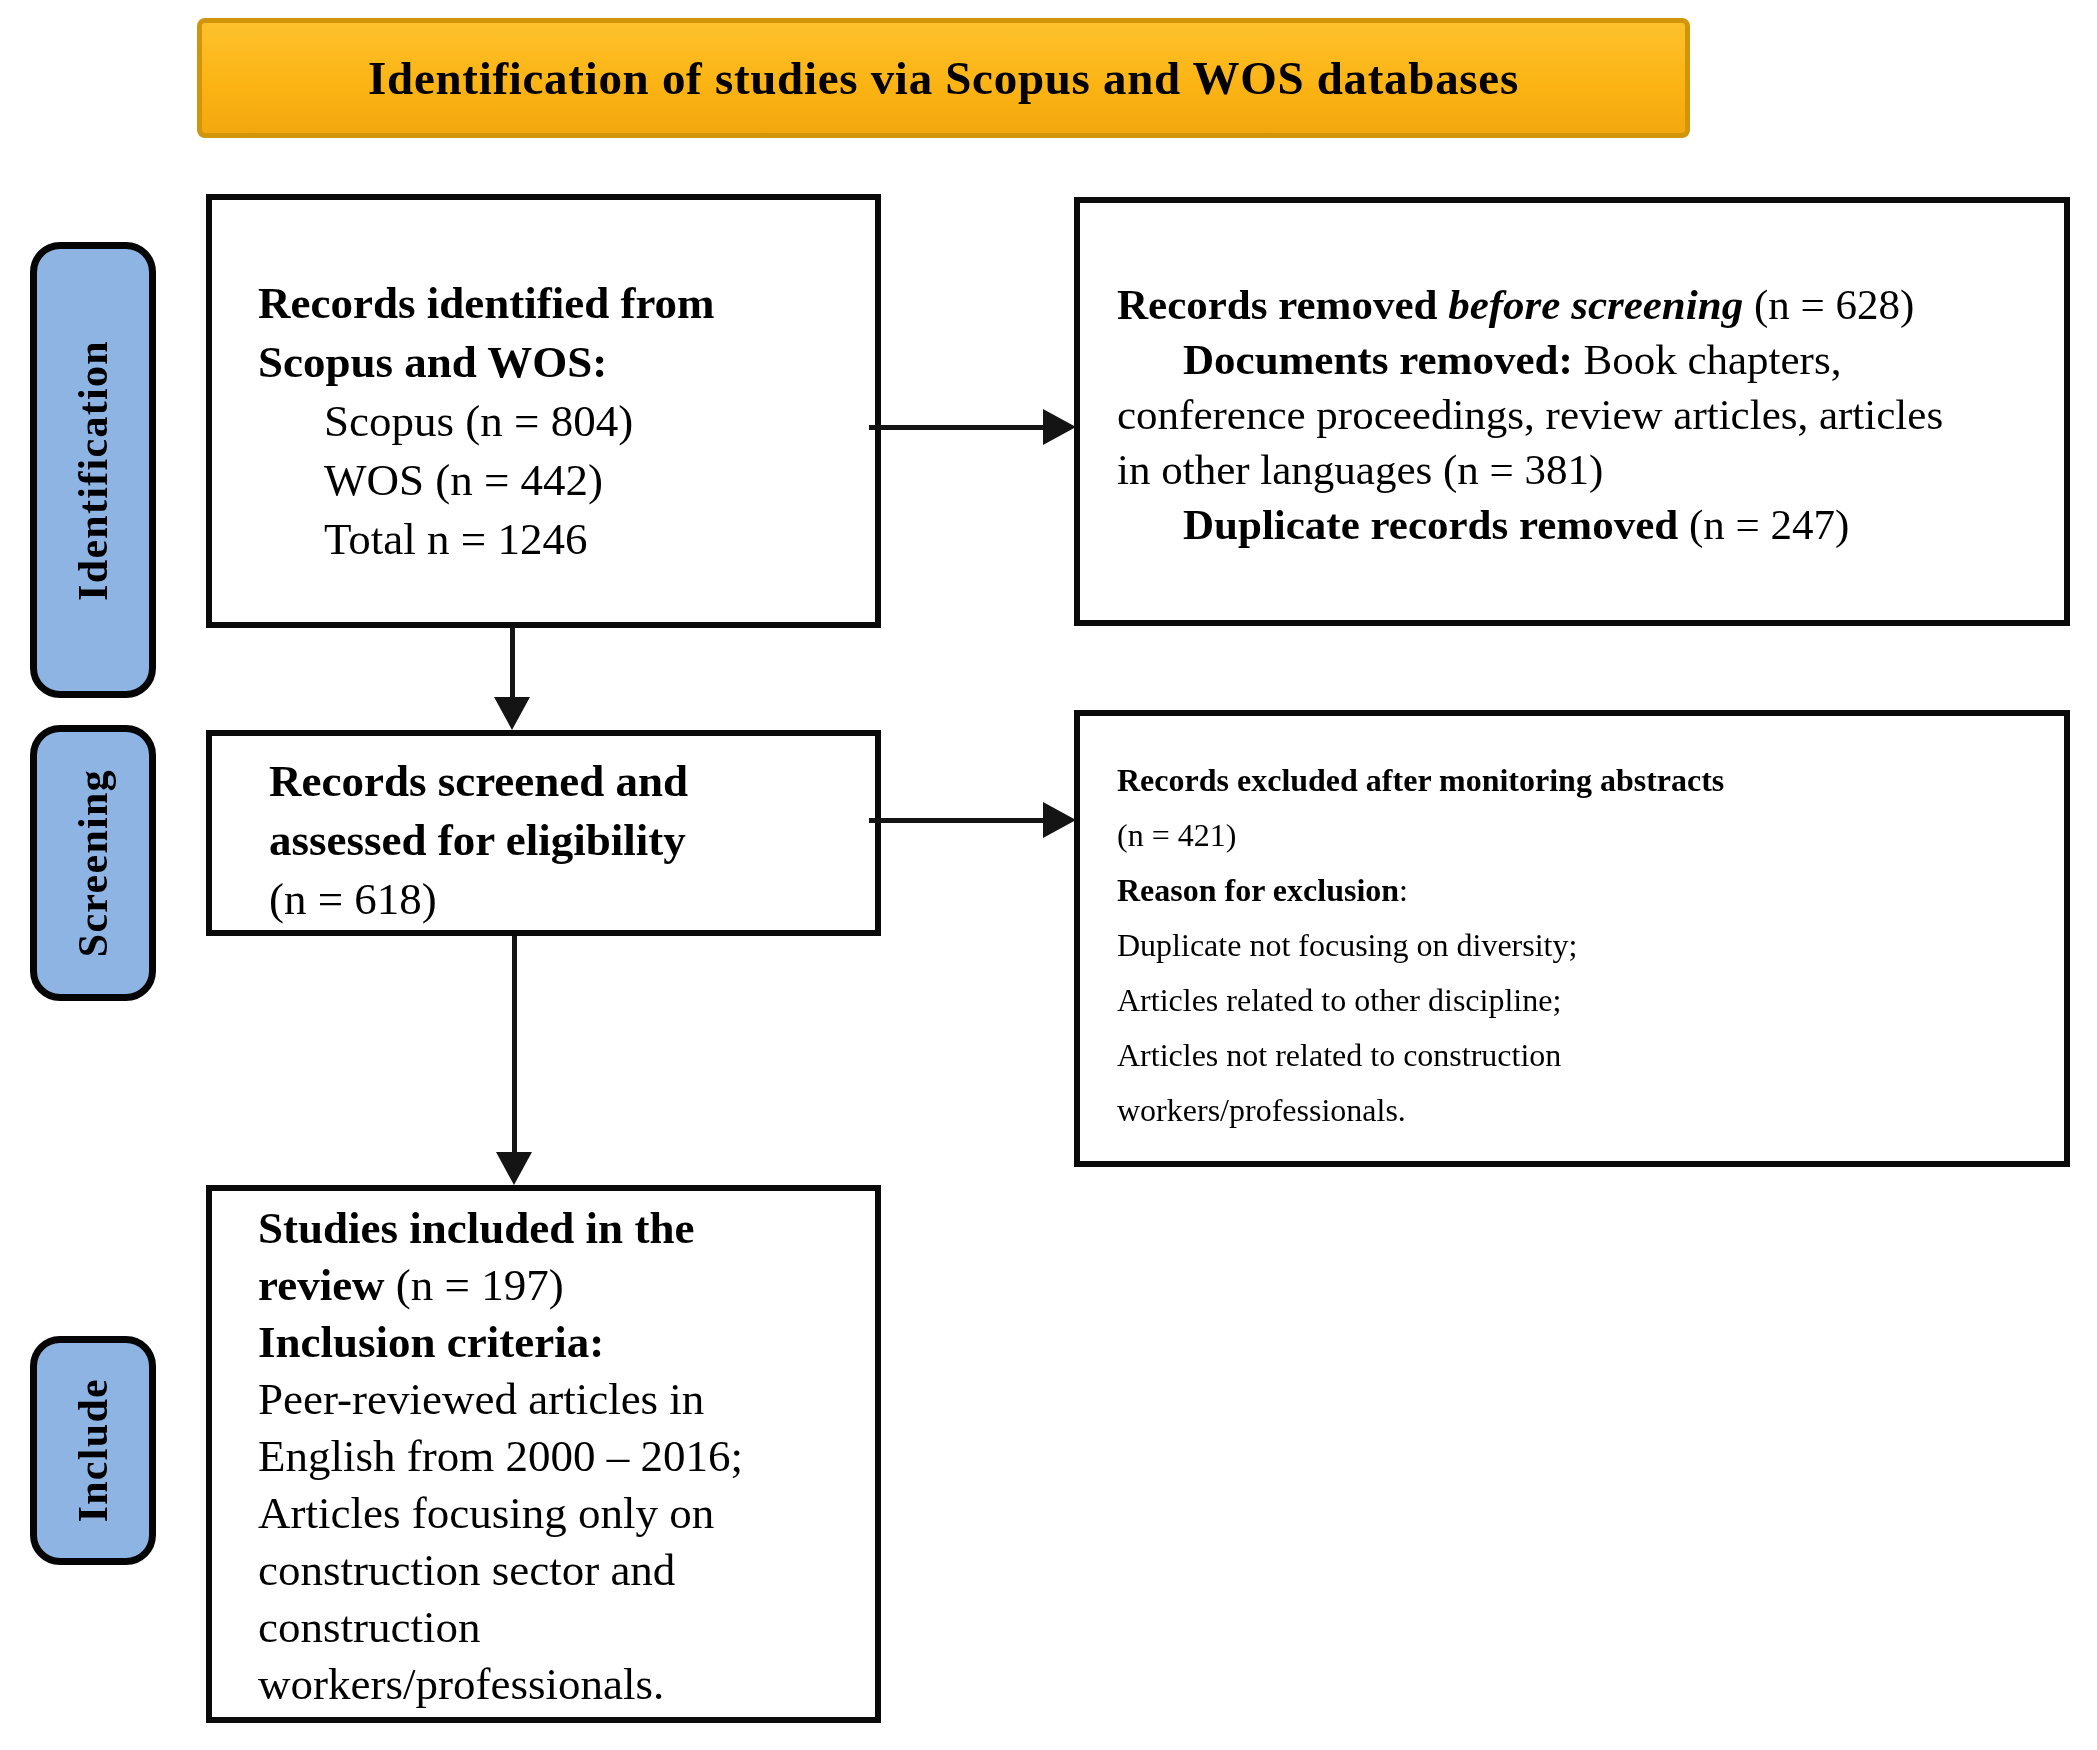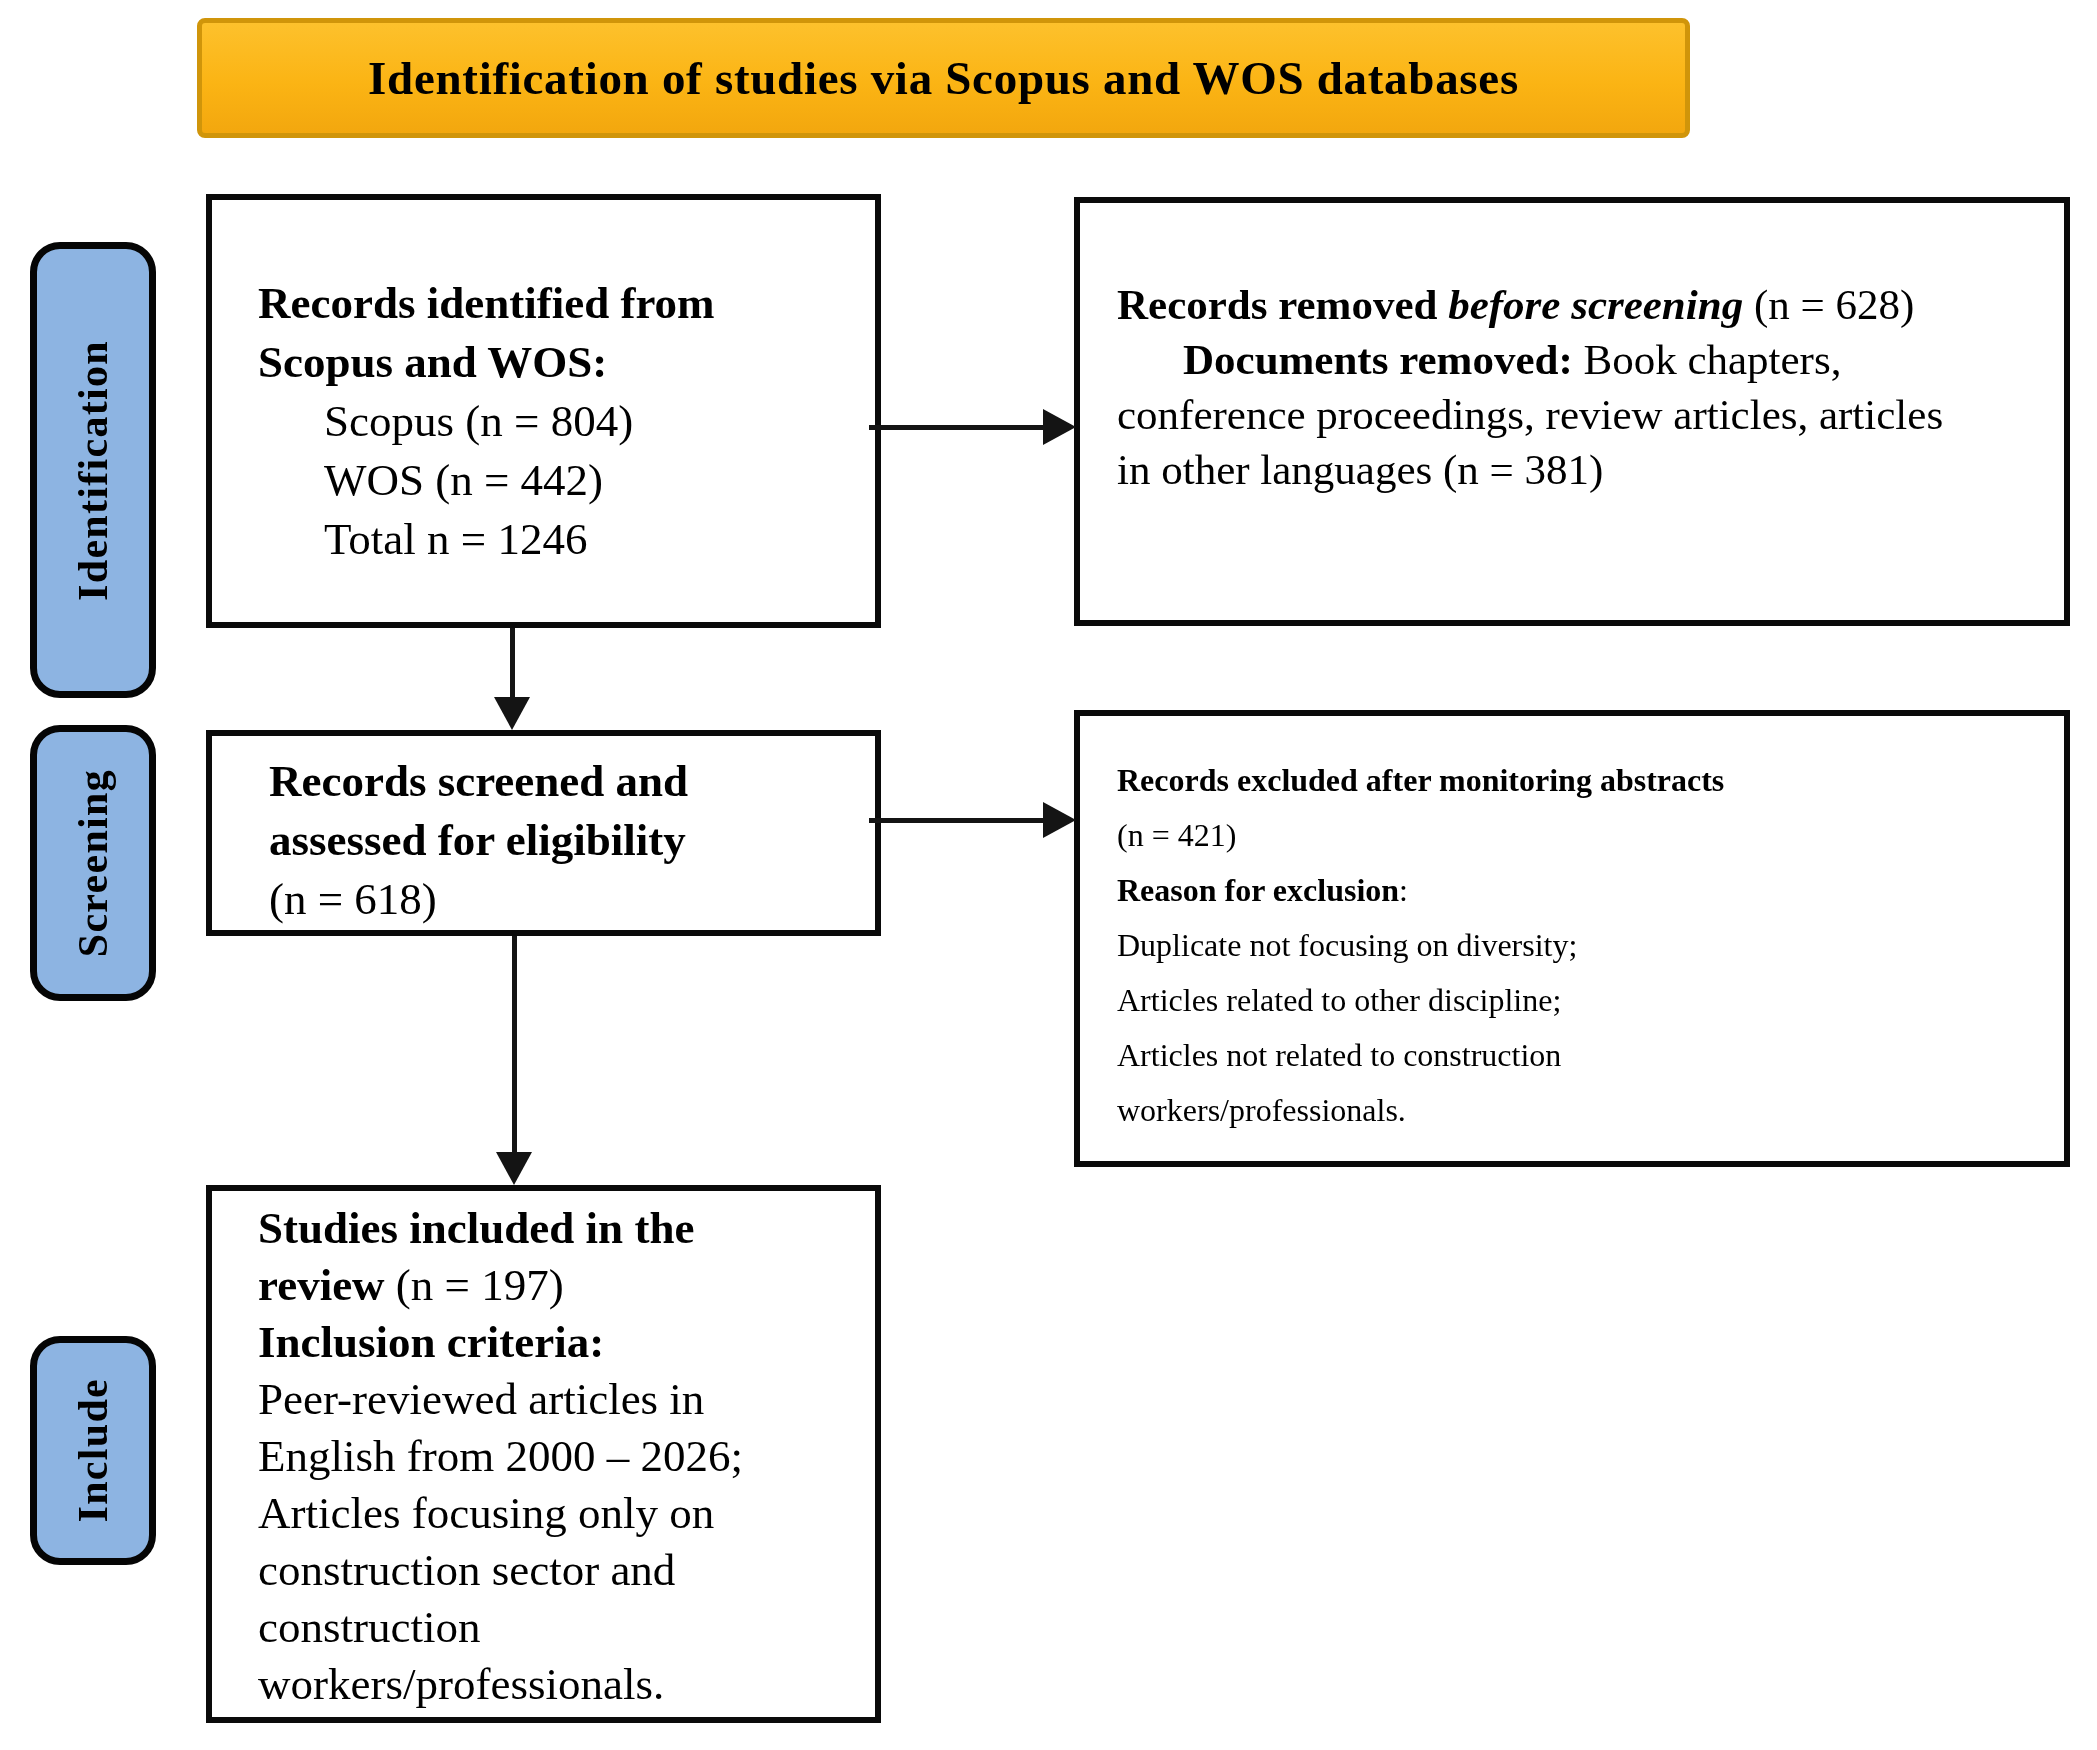--- a/index.html
+++ b/index.html
@@ -102,41 +102,42 @@
       <div class="tline"><span class="b">Scopus and WOS:</span></div>
       <div class="tline indent"><span>Scopus (n = 804)</span></div>
       <div class="tline indent"><span>WOS (n = 442)</span></div>
       <div class="tline indent"><span>Total n = 1246</span></div>
     </div>
   <div class="flow-box" id="box-removed">
       <div class="tline"><span class="b">Records removed </span><span class="b i">before screening</span><span> (n = 628)</span></div>
       <div class="tline indent"><span class="b">Documents removed:</span><span> Book chapters,</span></div>
       <div class="tline"><span>conference proceedings, review articles, articles</span></div>
       <div class="tline"><span>in other languages (n = 381)</span></div>
+      <div class="tline indent"><span class="b">Duplicate records removed</span><span> (n = 247)</span></div>
     </div>
   <div class="flow-box" id="box-screened">
       <div class="tline"><span class="b">Records screened and</span></div>
       <div class="tline"><span class="b">assessed for eligibility</span></div>
       <div class="tline"><span>(n = 618)</span></div>
     </div>
   <div class="flow-box" id="box-excluded">
       <div class="tline"><span class="b">Records excluded after monitoring abstracts</span></div>
       <div class="tline"><span>(n = 421)</span></div>
       <div class="tline"><span class="b">Reason for exclusion</span><span>:</span></div>
       <div class="tline"><span>Duplicate not focusing on diversity;</span></div>
       <div class="tline"><span>Articles related to other discipline;</span></div>
       <div class="tline"><span>Articles not related to construction</span></div>
       <div class="tline"><span>workers/professionals.</span></div>
     </div>
   <div class="flow-box" id="box-included">
       <div class="tline"><span class="b">Studies included in the</span></div>
       <div class="tline"><span class="b">review</span><span> (n = 197)</span></div>
       <div class="tline"><span class="b">Inclusion criteria:</span></div>
       <div class="tline"><span>Peer-reviewed articles in</span></div>
-      <div class="tline"><span>English from 2000 – 2026;</span></div>
+      <div class="tline"><span>English from 2000 – 2016;</span></div>
       <div class="tline"><span>Articles focusing only on</span></div>
       <div class="tline"><span>construction sector and</span></div>
       <div class="tline"><span>construction</span></div>
       <div class="tline"><span>workers/professionals.</span></div>
     </div>
 
   <div>
     <div class="shaft" id="arrow-h1-shaft"></div>
     <div class="head head-right" id="arrow-h1-head"></div>
   </div>

